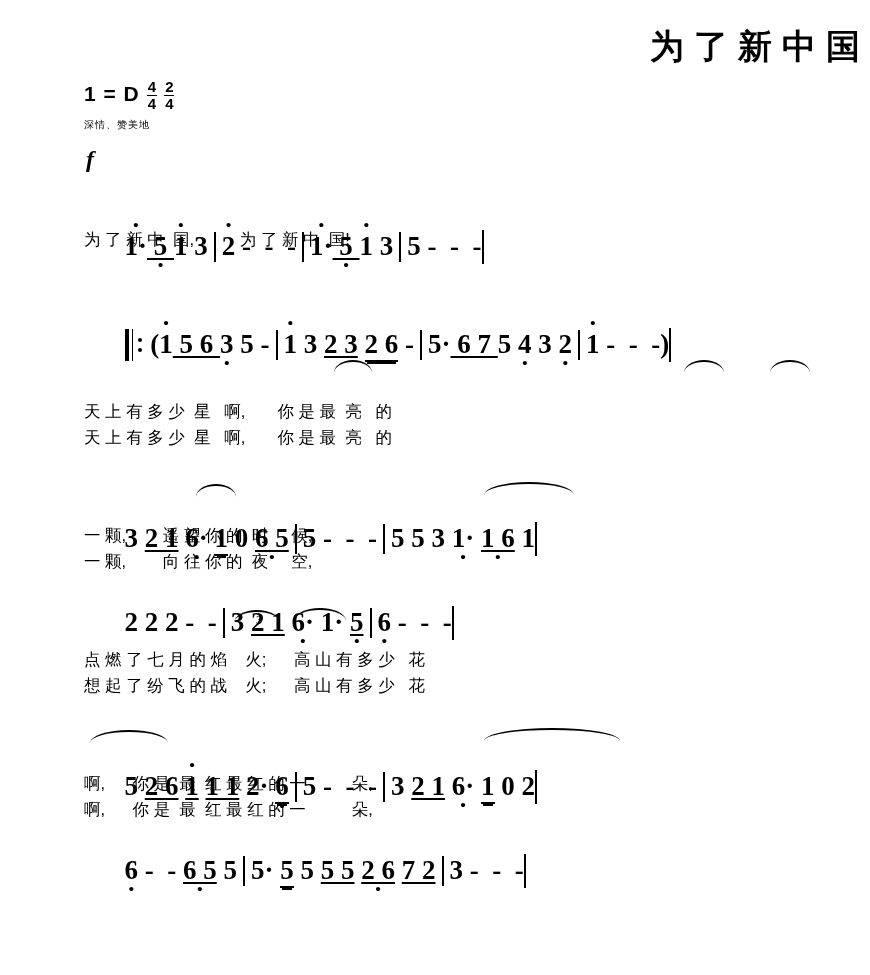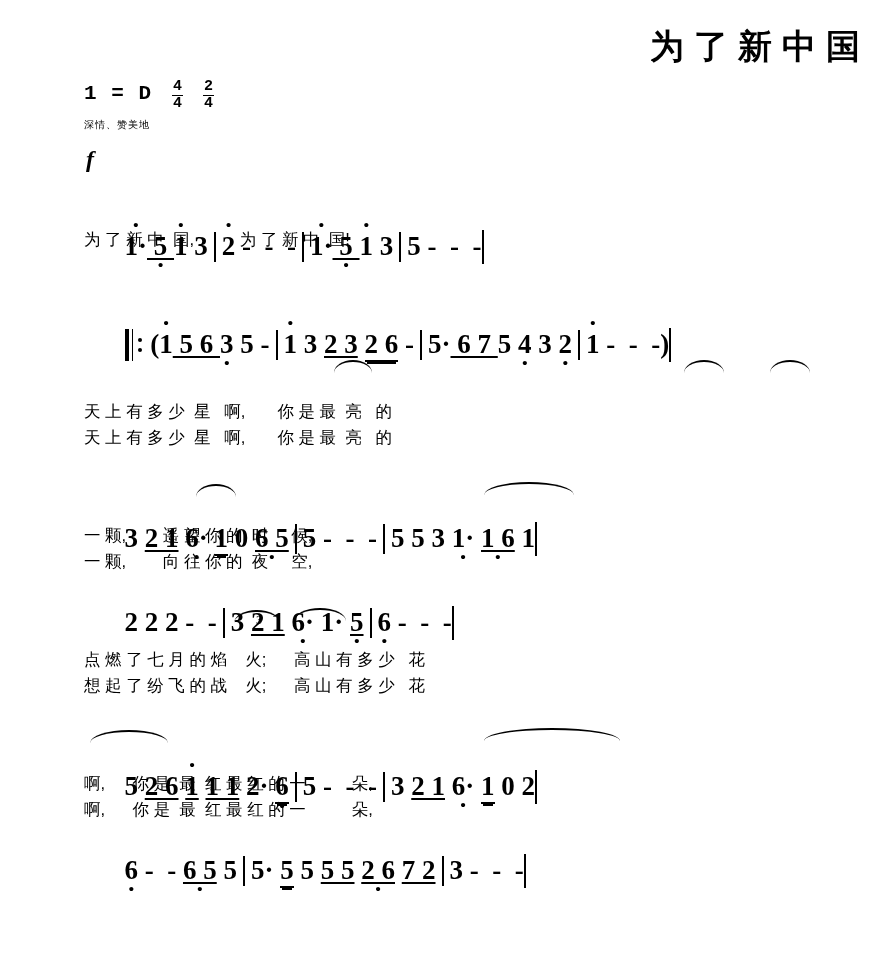--- a/index.html
+++ b/index.html
@@ -30,26 +30,25 @@
   }
   .header-row {
     position: relative;
     height: 110px;
     margin-top: 6px;
   }
   .key-sig {
     position: absolute;
     left: 84px;
     top: 6px;
-    font-family: Liberation Mono, monospace;
+    font-family: Liberation Sans, sans-serif;
     font-weight: bold;
     font-size: 21px;
     display: flex;
     align-items: flex-start;
-    gap: 13px;
   }
   .key-sig .eq {
     letter-spacing: 1px;
   }
   .frac {
     display: inline-block;
     text-align: center;
     font-size: 15px;
     line-height: 1.05;
     margin-left: 7px;

